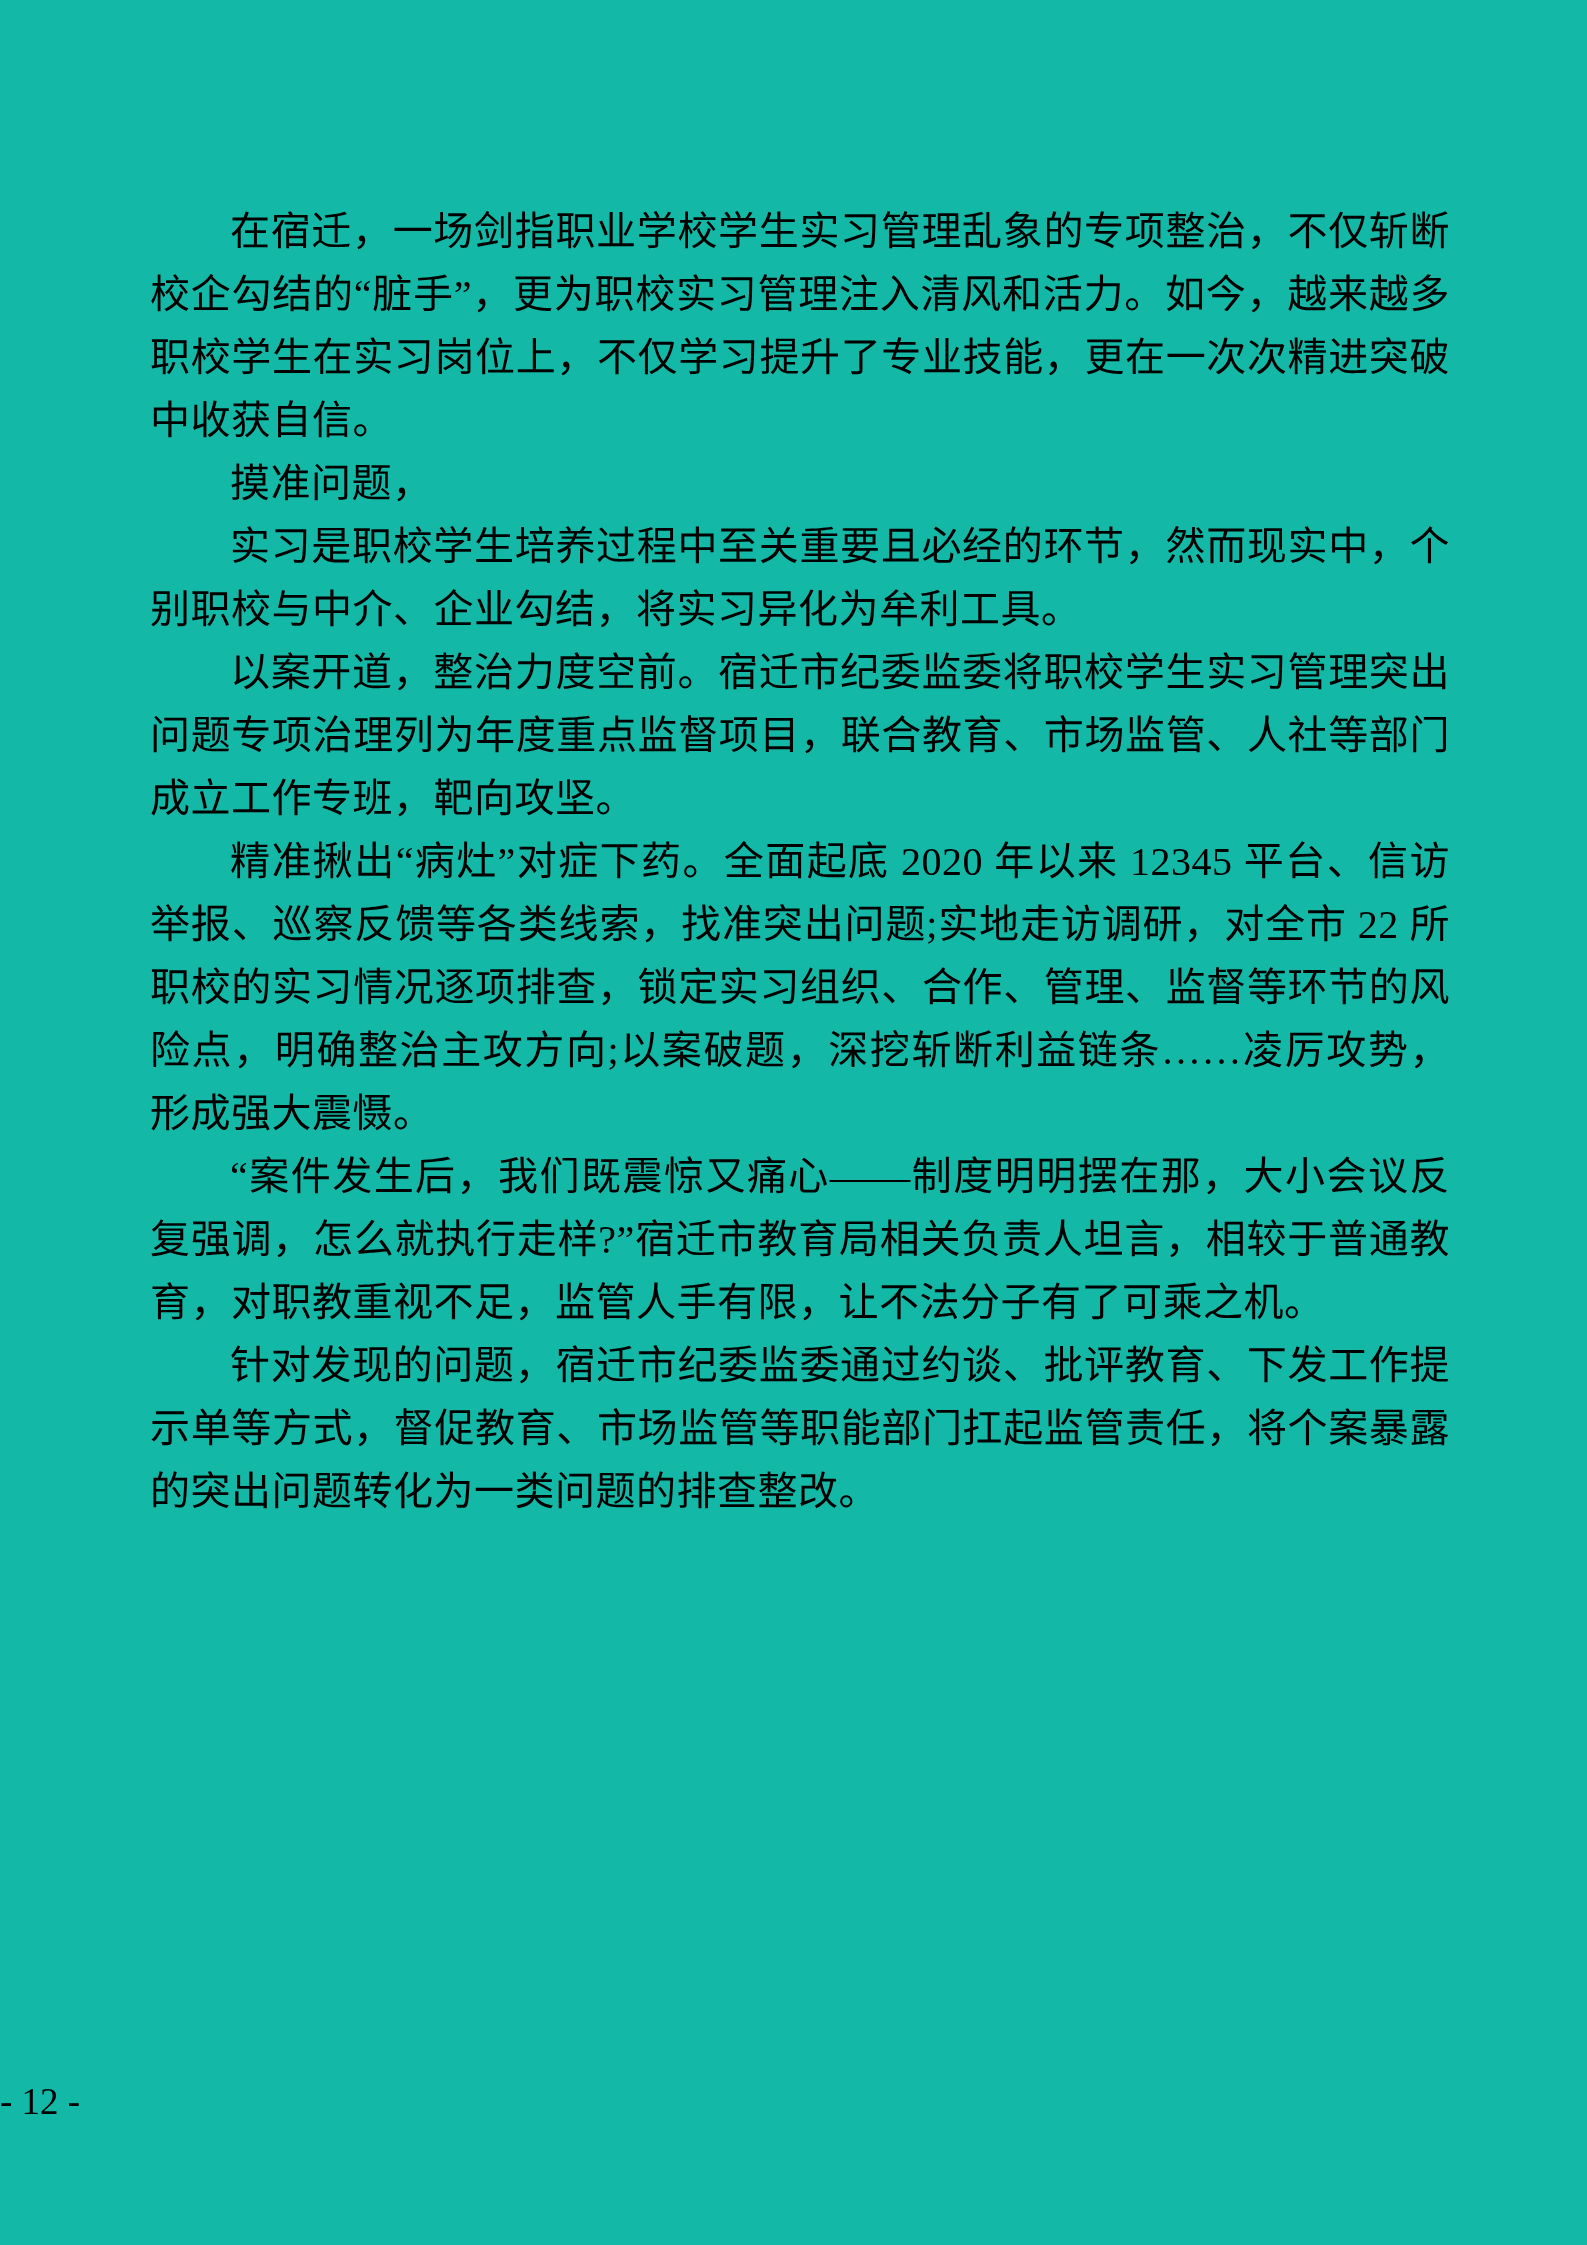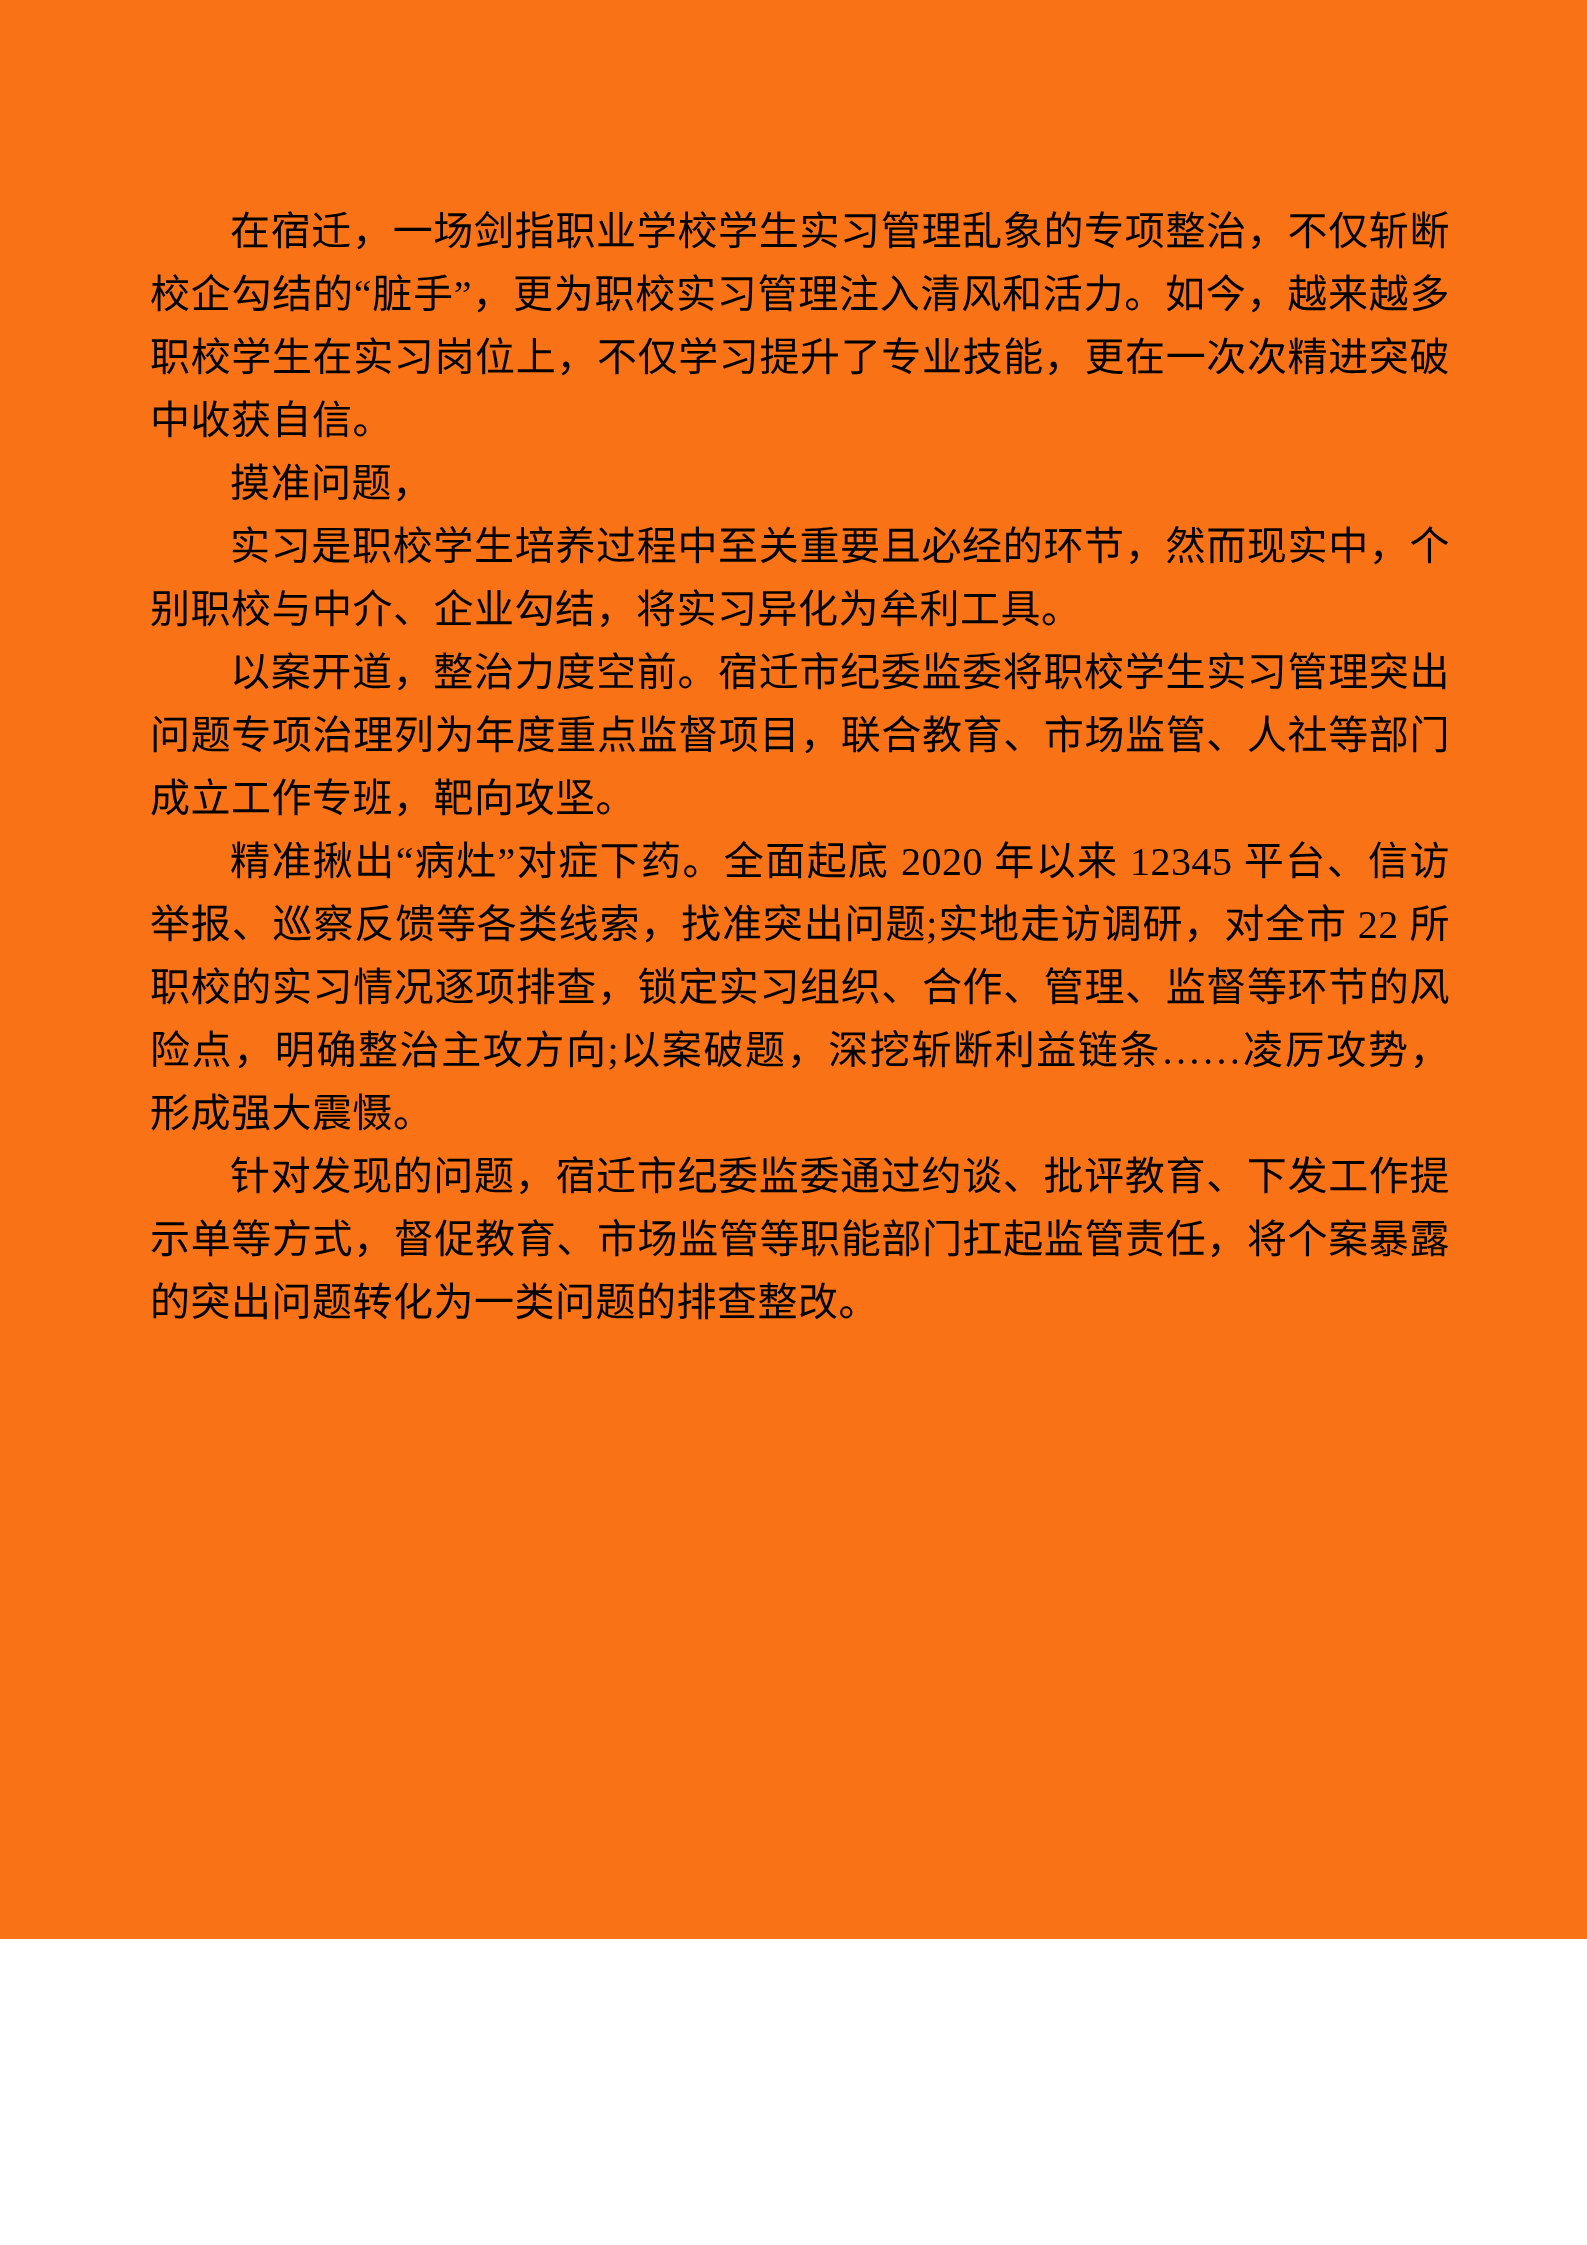--- a/index.html
+++ b/index.html
@@ -3,22 +3,22 @@
   <meta charset="utf-8">
   <style>
     html, body {
       margin: 0;
       padding: 0;
       background: #ffffff;
     }
     .page {
       position: relative;
       width: 1587px;
-      height: 1939px;
-      background: #f97316;
+      height: 2245px;
+      background: #14b8a6;
       color: #000000;
       font-family: "Liberation Serif", "DejaVu Serif", serif;
       overflow: hidden;
       box-sizing: border-box;
     }
     .doc-body {
       position: absolute;
       top: 200px;
       left: 150px;
       width: 1300px;
@@ -47,16 +47,17 @@
 <body>
 
 <div class="page">
   <div class="doc-body">
 
   <p>在宿迁，一场剑指职业学校学生实习管理乱象的专项整治，不仅斩断校企勾结的“脏手”，更为职校实习管理注入清风和活力。如今，越来越多职校学生在实习岗位上，不仅学习提升了专业技能，更在一次次精进突破中收获自信。</p>
       <p>摸准问题，</p>
       <p>实习是职校学生培养过程中至关重要且必经的环节，然而现实中，个别职校与中介、企业勾结，将实习异化为牟利工具。</p>
       <p>以案开道，整治力度空前。宿迁市纪委监委将职校学生实习管理突出问题专项治理列为年度重点监督项目，联合教育、市场监管、人社等部门成立工作专班，靶向攻坚。</p>
       <p>精准揪出“病灶”对症下药。全面起底 2020 年以来 12345 平台、信访举报、巡察反馈等各类线索，找准突出问题;实地走访调研，对全市 22 所职校的实习情况逐项排查，锁定实习组织、合作、管理、监督等环节的风险点，明确整治主攻方向;以案破题，深挖斩断利益链条……凌厉攻势，形成强大震慑。</p>
+      <p>“案件发生后，我们既震惊又痛心——制度明明摆在那，大小会议反复强调，怎么就执行走样?”宿迁市教育局相关负责人坦言，相较于普通教育，对职教重视不足，监管人手有限，让不法分子有了可乘之机。</p>
       <p>针对发现的问题，宿迁市纪委监委通过约谈、批评教育、下发工作提示单等方式，督促教育、市场监管等职能部门扛起监管责任，将个案暴露的突出问题转化为一类问题的排查整改。</p>
     </div>
   <div class="page-footer">- 12 -</div>
 </div>
 
 </body></html>

